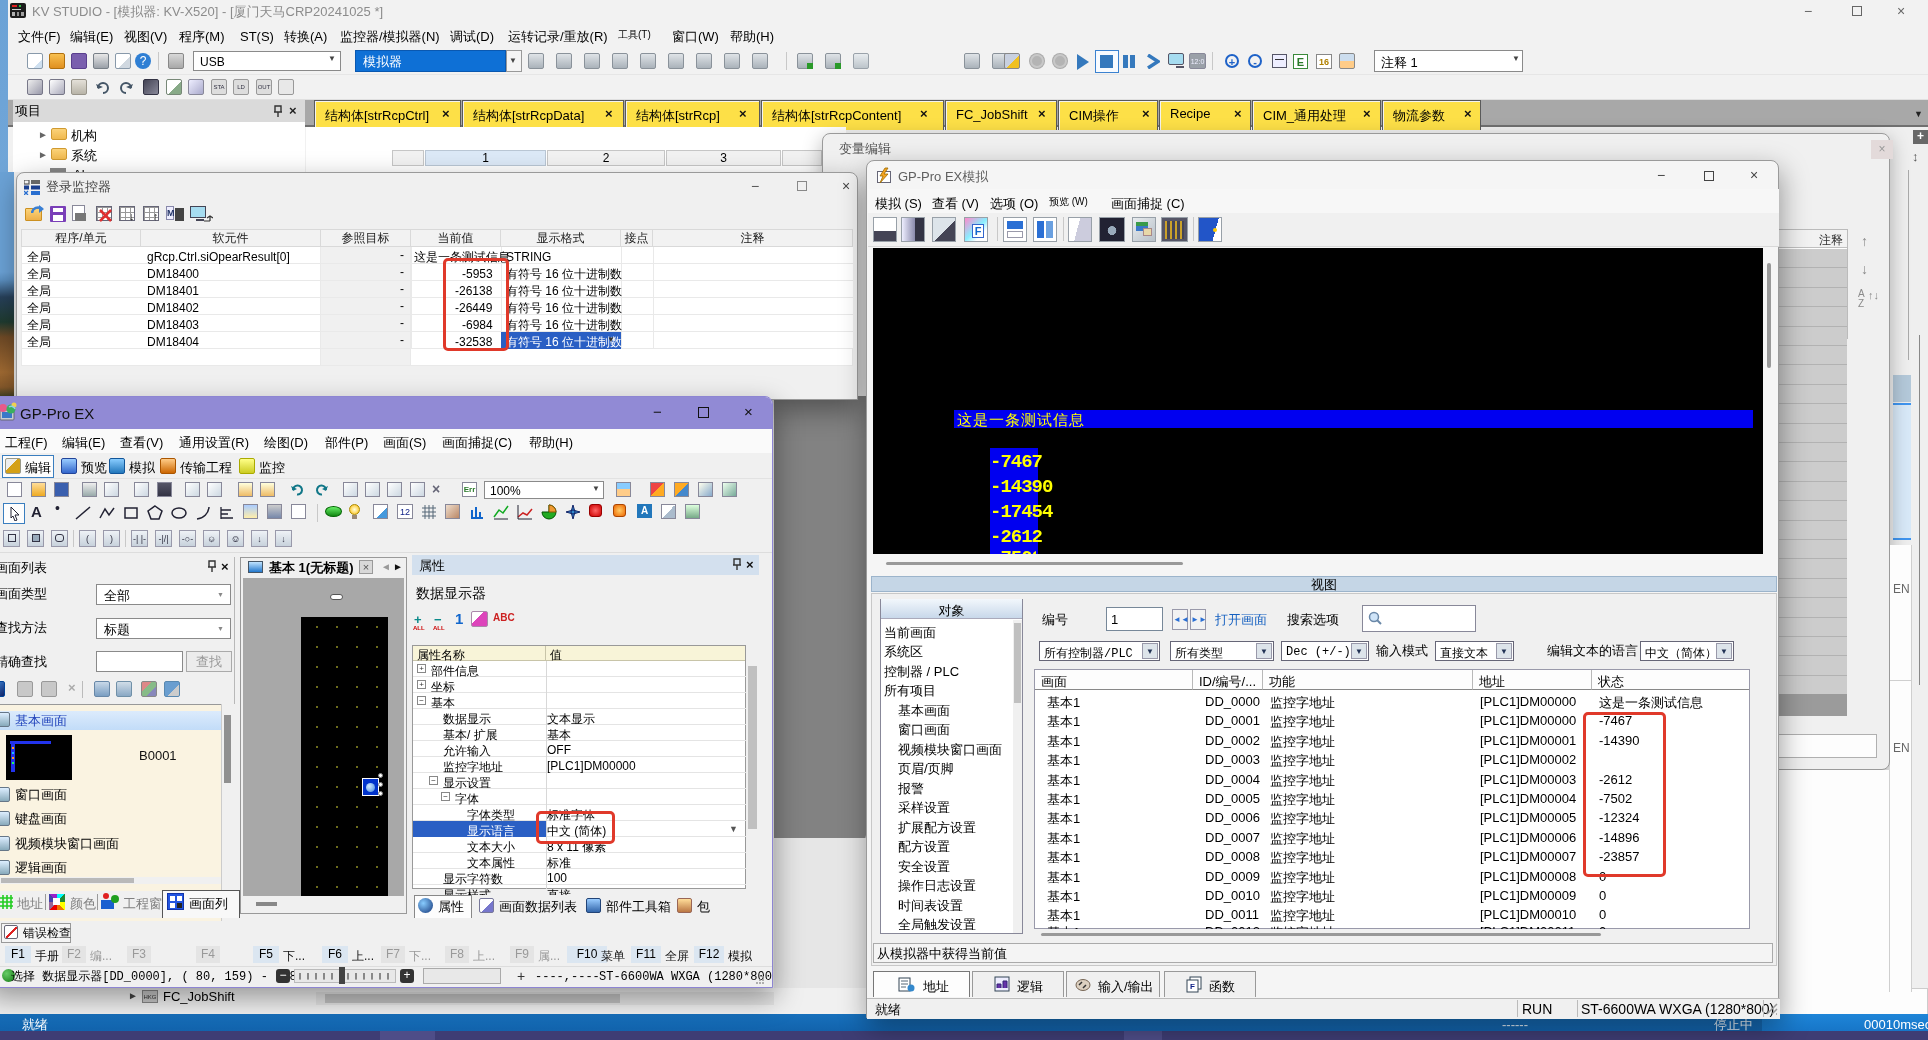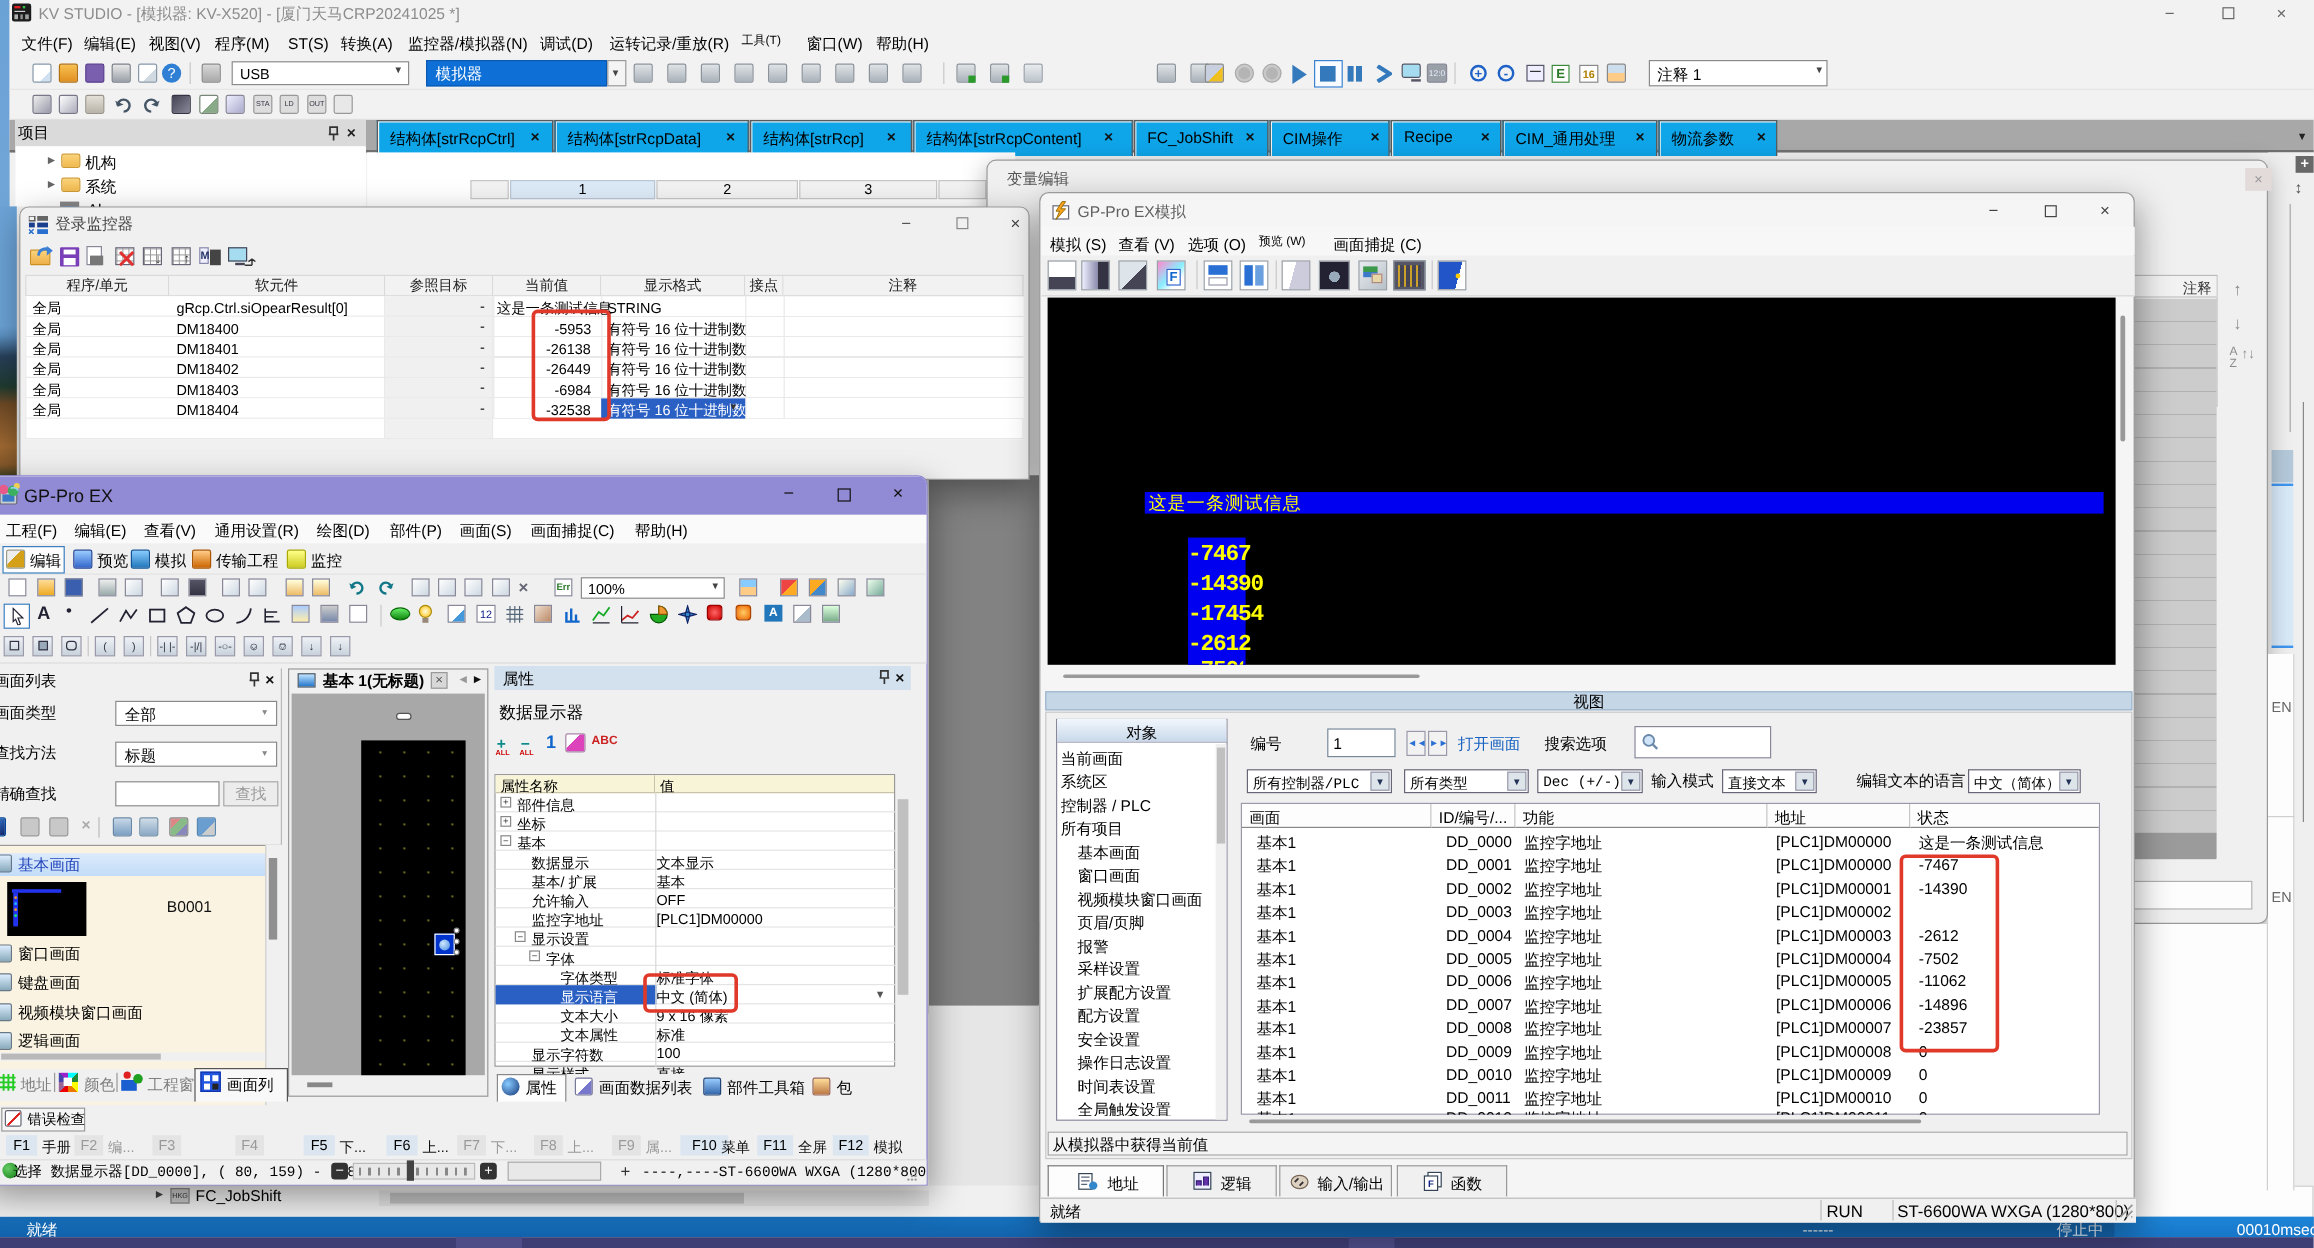--- a/index.html
+++ b/index.html
@@ -126,21 +126,21 @@
 <div class="ic" style="left:188px;top:79px;background:linear-gradient(135deg,#eef,#aac);border:1px solid #889"></div>
 <div class="ic" style="left:211px;top:79px;background:#ddd;border:1px solid #999;color:#334;font-size:6px;text-align:center;line-height:14px">STA</div>
 <div class="ic" style="left:233px;top:79px;background:#ddd;border:1px solid #999;color:#334;font-size:6px;text-align:center;line-height:14px">LD</div>
 <div class="ic" style="left:256px;top:79px;background:#ddd;border:1px solid #999;color:#334;font-size:6px;text-align:center;line-height:14px">OUT</div>
 <div class="ic" style="left:278px;top:79px;background:#e8e8e8;border:1px solid #999"></div>
 
 <div class="ab" style="left:8px;top:100px;width:1920px;height:27px;background:#a8a8a8;border-bottom:2px solid #707070"></div>
 <div class="ab" style="left:13px;top:100px;width:292px;height:27px;background:#f0f0f0"></div>
 
 <div class="ab" style="left:313px;top:102px;width:1168px;height:23px"></div>
-<style>.tab{position:absolute;top:100px;height:30px;background:#0ea5e9;border:1px solid #5a5a5a;border-bottom:none;box-shadow:inset 1px 1px 0 #f4f3f0}
+<style>.tab{position:absolute;top:100px;height:30px;background:#fde047;border:1px solid #5a5a5a;border-bottom:none;box-shadow:inset 1px 1px 0 #f4f3f0}
 .tab .t{position:absolute;left:10px;top:6px;font-size:13px;white-space:nowrap}
 .tab .x{position:absolute;top:5px;font-size:13px;color:#111;font-weight:bold}</style>
 <div class="tab" style="left:314px;width:147px">
     <span class="t">结构体[strRcpCtrl]</span>
     <span class="x" style="left:127px">×</span>
   </div>
 <div class="tab" style="left:462px;width:162px">
     <span class="t">结构体[strRcpData]</span>
     <span class="x" style="left:142px">×</span>
   </div>
@@ -723,21 +723,21 @@
       <span class="pv">标准字体</span>
     </div>
  <div class="pr" style="left:426px;top:424px">
       <span class="ab" style="left:0;top:0;width:134px;height:16px;background:#2a5fc4"></span>
       <span class="pn" style="left:54px;color:#fff">显示语言</span>
       <span class="pv">中文 (简体)</span>
       <span class="ab" style="left:316px;top:3px;font-size:9px;color:#555">▼</span>
     </div>
  <div class="pr" style="left:426px;top:440px">
       <span class="pn" style="left:54px">文本大小</span>
-      <span class="pv">9 x 16  像素</span>
+      <span class="pv">8 x 11  像素</span>
     </div>
  <div class="pr" style="left:426px;top:456px">
       <span class="pn" style="left:54px">文本属性</span>
       <span class="pv">标准</span>
     </div>
  <div class="pr" style="left:426px;top:472px">
       <span class="pn" style="left:30px">显示字符数</span>
       <span class="pv">100</span>
     </div>
  <div class="pr" style="left:426px;top:488px;border-bottom:none">
@@ -938,21 +938,21 @@
       <span class="c2">DD_0005</span>
       <span class="c3">监控字地址</span>
       <span class="c4">[PLC1]DM00004</span>
       <span class="c5">-7502</span>
     </div>
  <div class="vr" style="left:168px;top:646px;width:714px">
       <span class="c1">基本1</span>
       <span class="c2">DD_0006</span>
       <span class="c3">监控字地址</span>
       <span class="c4">[PLC1]DM00005</span>
-      <span class="c5">-11062</span>
+      <span class="c5">-12324</span>
     </div>
  <div class="vr" style="left:168px;top:666px;width:714px">
       <span class="c1">基本1</span>
       <span class="c2">DD_0007</span>
       <span class="c3">监控字地址</span>
       <span class="c4">[PLC1]DM00006</span>
       <span class="c5">-14896</span>
     </div>
  <div class="vr" style="left:168px;top:685px;width:714px">
       <span class="c1">基本1</span>

